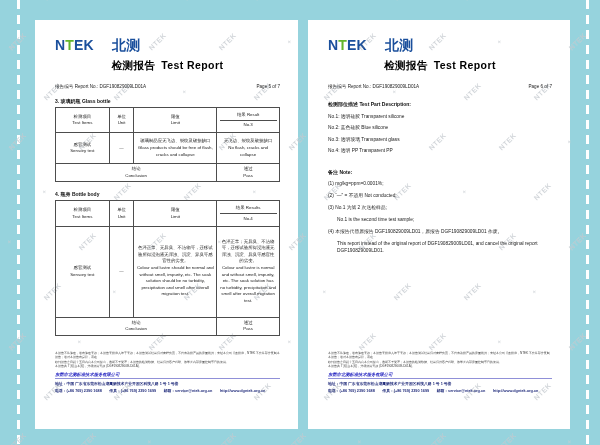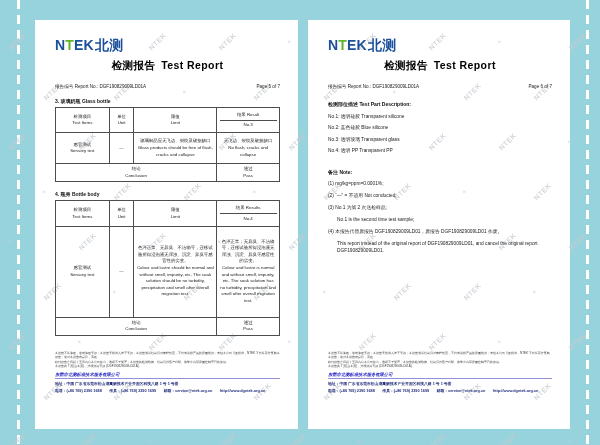--- a/index.html
+++ b/index.html
@@ -24,21 +24,21 @@
   .wm.c{font-size:7px;font-weight:400;}
 
   .page{position:absolute;top:20px;height:409px;background:#ffffff;z-index:2;
     box-sizing:border-box;padding:0 18px 0 20px;color:#111;}
   #page-left{left:35px;width:263px;}
   #page-right{left:308px;width:262px;}
 
   .logo{margin-top:18px;font-size:14px;font-weight:800;letter-spacing:.2px;line-height:1;}
   .lg-b{color:#1a4f9c;}
   .lg-g{color:#63b52c;}
-  .lg-cn{color:#1a4f9c;margin-left:1px;font-weight:700;}
+  .lg-cn{color:#1a4f9c;margin-left:18px;font-weight:700;}
 
   .title{text-align:center;font-size:10.5px;font-weight:700;margin-top:7px;color:#000;letter-spacing:.4px;}
   .title .en{margin-left:6px;}
 
   .report-row{display:flex;justify-content:space-between;font-size:4.6px;margin-top:11px;color:#222;}
 
   .sec-heading{font-size:5px;font-weight:700;margin-top:9px;color:#111;}
 
   table.rpt{width:100%;border-collapse:collapse;margin-top:3px;table-layout:fixed;}
   table.rpt td{border:0.5px solid #4d4d4d;font-size:4.4px;line-height:1.5;

